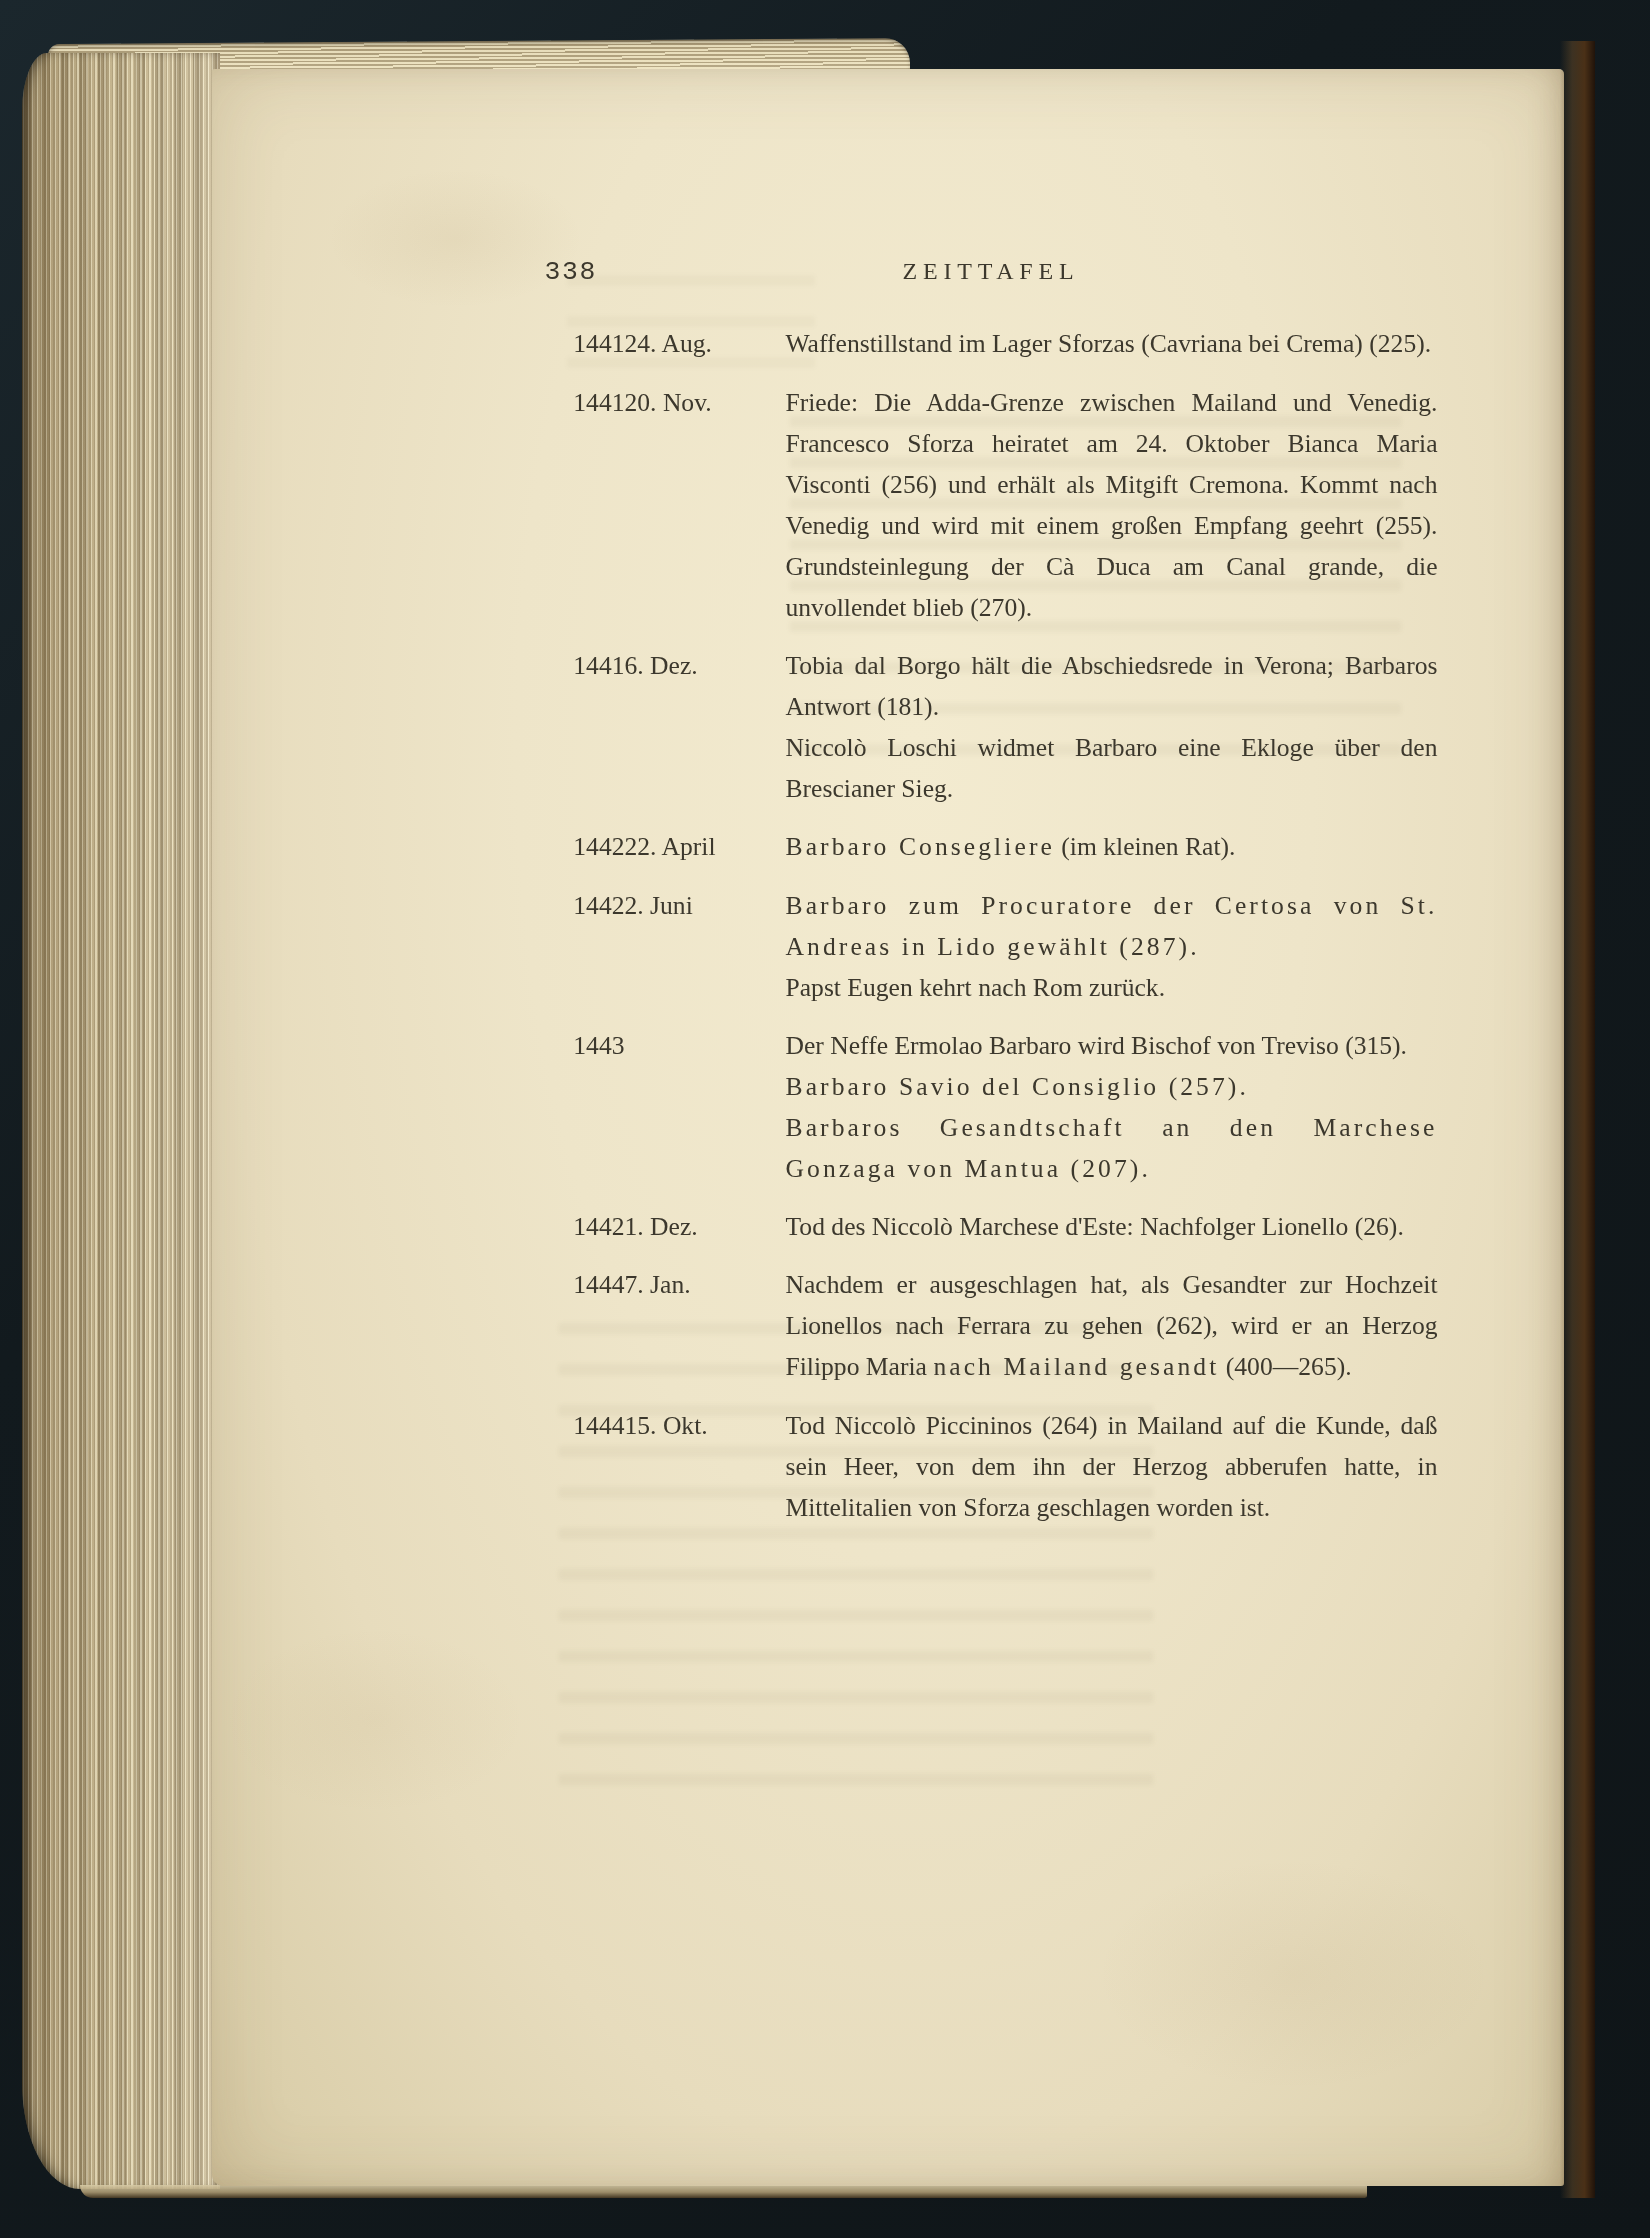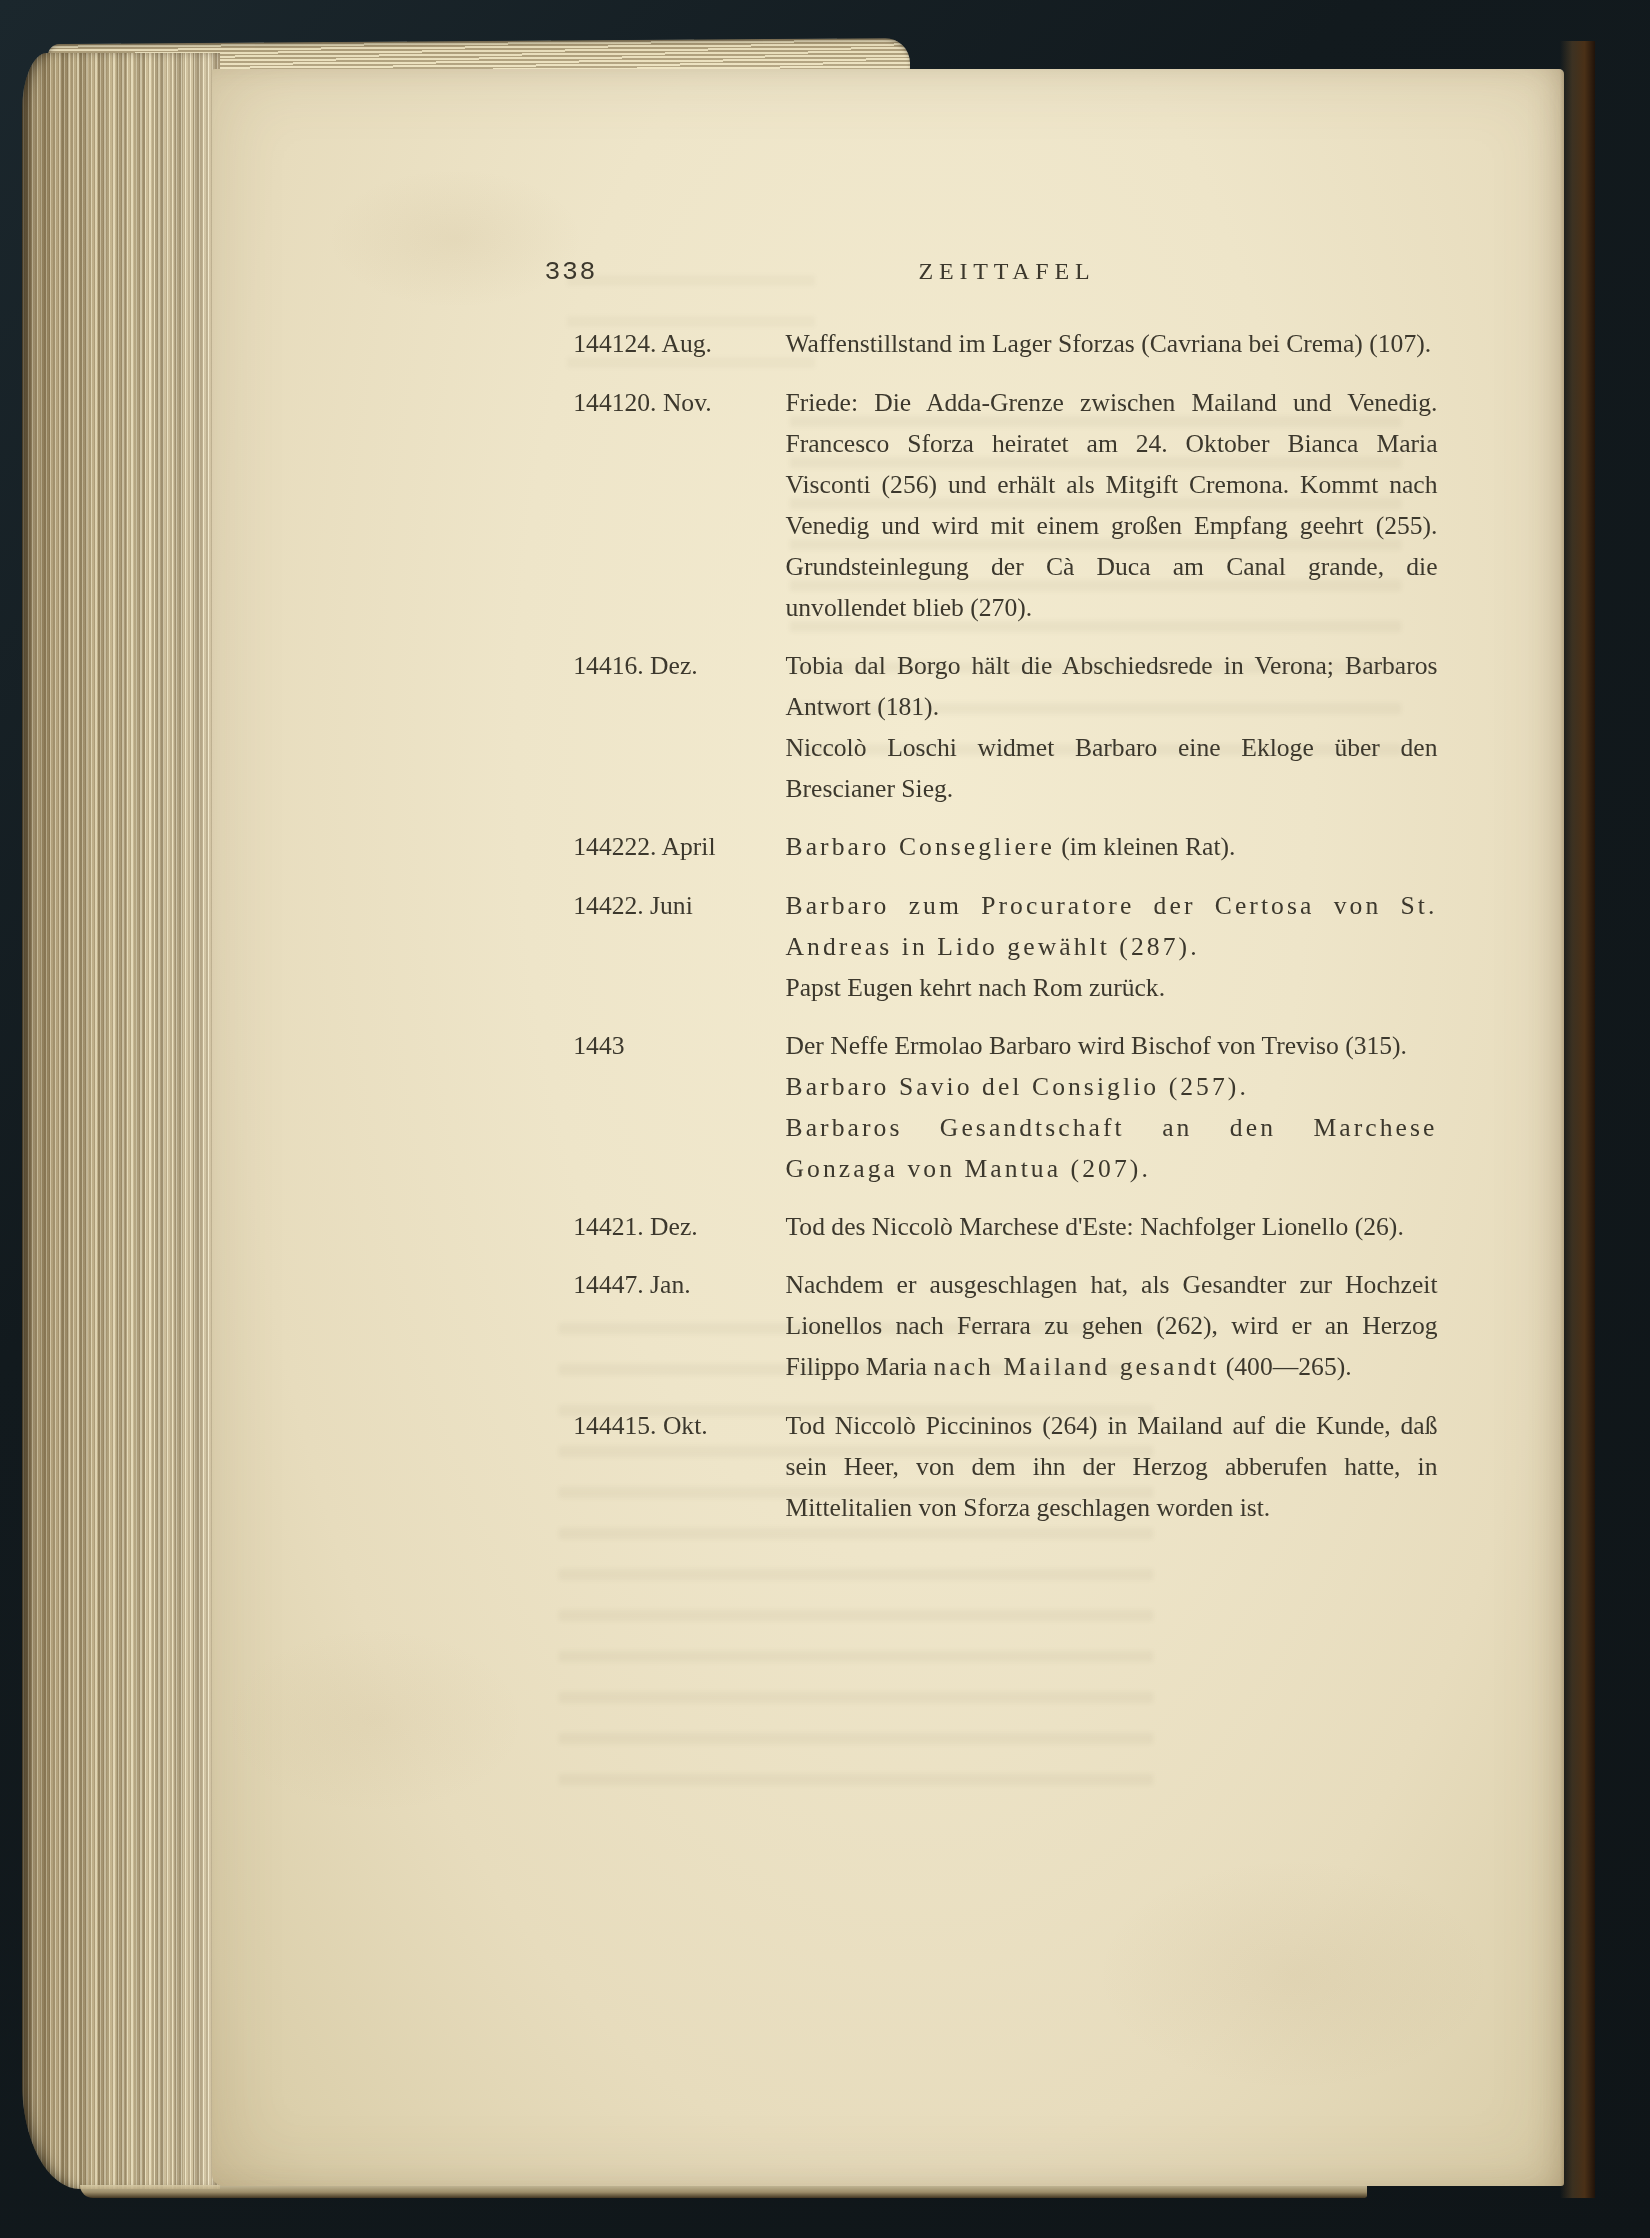--- a/index.html
+++ b/index.html
@@ -63,21 +63,21 @@
   
   .right-cover{
     position:absolute;right:0;top:0;width:35px;height:100%;
     background:linear-gradient(90deg, rgba(120,90,50,0) 0%, rgba(95,70,38,.55) 35%, #4a3017 70%, #20130a 100%);
   }
 
   
   .content{position:absolute;left:333px;top:185px;width:893px;color:#3c382d;}
   .page-head{position:relative;height:43px;margin-bottom:26.4px;}
   .pagenum{position:absolute;left:0;top:3.3px;font-size:26.4px;letter-spacing:1.7px;font-family:Liberation Mono, monospace;}
-  .running-head{position:absolute;left:16px;top:4.1px;width:100%;text-align:center;font-size:24px;letter-spacing:5.8px;}
+  .running-head{position:absolute;left:0;top:4.1px;width:100%;text-align:center;font-size:24px;letter-spacing:5.8px;}
   .entry{display:flex;margin-bottom:17.3px;}
   .date{flex:0 0 241px;width:241px;font-size:25.6px;line-height:41px;white-space:nowrap;}
   .date .year{display:inline-block;min-width:80px;text-align:right;}
   .body{flex:0 0 652px;width:652px;}
   .body p{margin:0;font-size:25.6px;line-height:41px;text-align:justify;}
   .italic{}
   .spaced{letter-spacing:0.12em;}
 </style>
 </head>
 <body>
@@ -94,21 +94,21 @@
 
     <div class="content">
       <div class="page-head">
         <span class="pagenum">338</span>
         <span class="running-head">ZEITTAFEL</span>
       </div>
       <div id="timeline">
           <div class="entry">
             <div class="date"><span class="year">1441</span><span>24. Aug.</span></div>
             <div class="body">
-              <p><span>Waffenstillstand im Lager Sforzas (Cavriana bei Crema) (107).</span></p>
+              <p><span>Waffenstillstand im Lager Sforzas (Cavriana bei Crema) (225).</span></p>
             </div>
           </div>
           <div class="entry">
             <div class="date"><span class="year">1441</span><span>20. Nov.</span></div>
             <div class="body">
               <p><span>Friede: Die Adda-Grenze zwischen Mailand und Venedig. Francesco Sforza heiratet am 24. Oktober Bianca Maria Visconti (256) und erhält als Mitgift Cremona. Kommt nach Venedig und wird mit einem großen Empfang geehrt (255). Grundsteinlegung der Cà Duca am Canal grande, die unvollendet blieb (270).</span></p>
             </div>
           </div>
           <div class="entry">
             <div class="date"><span class="year">1441</span><span>6. Dez.</span></div>

